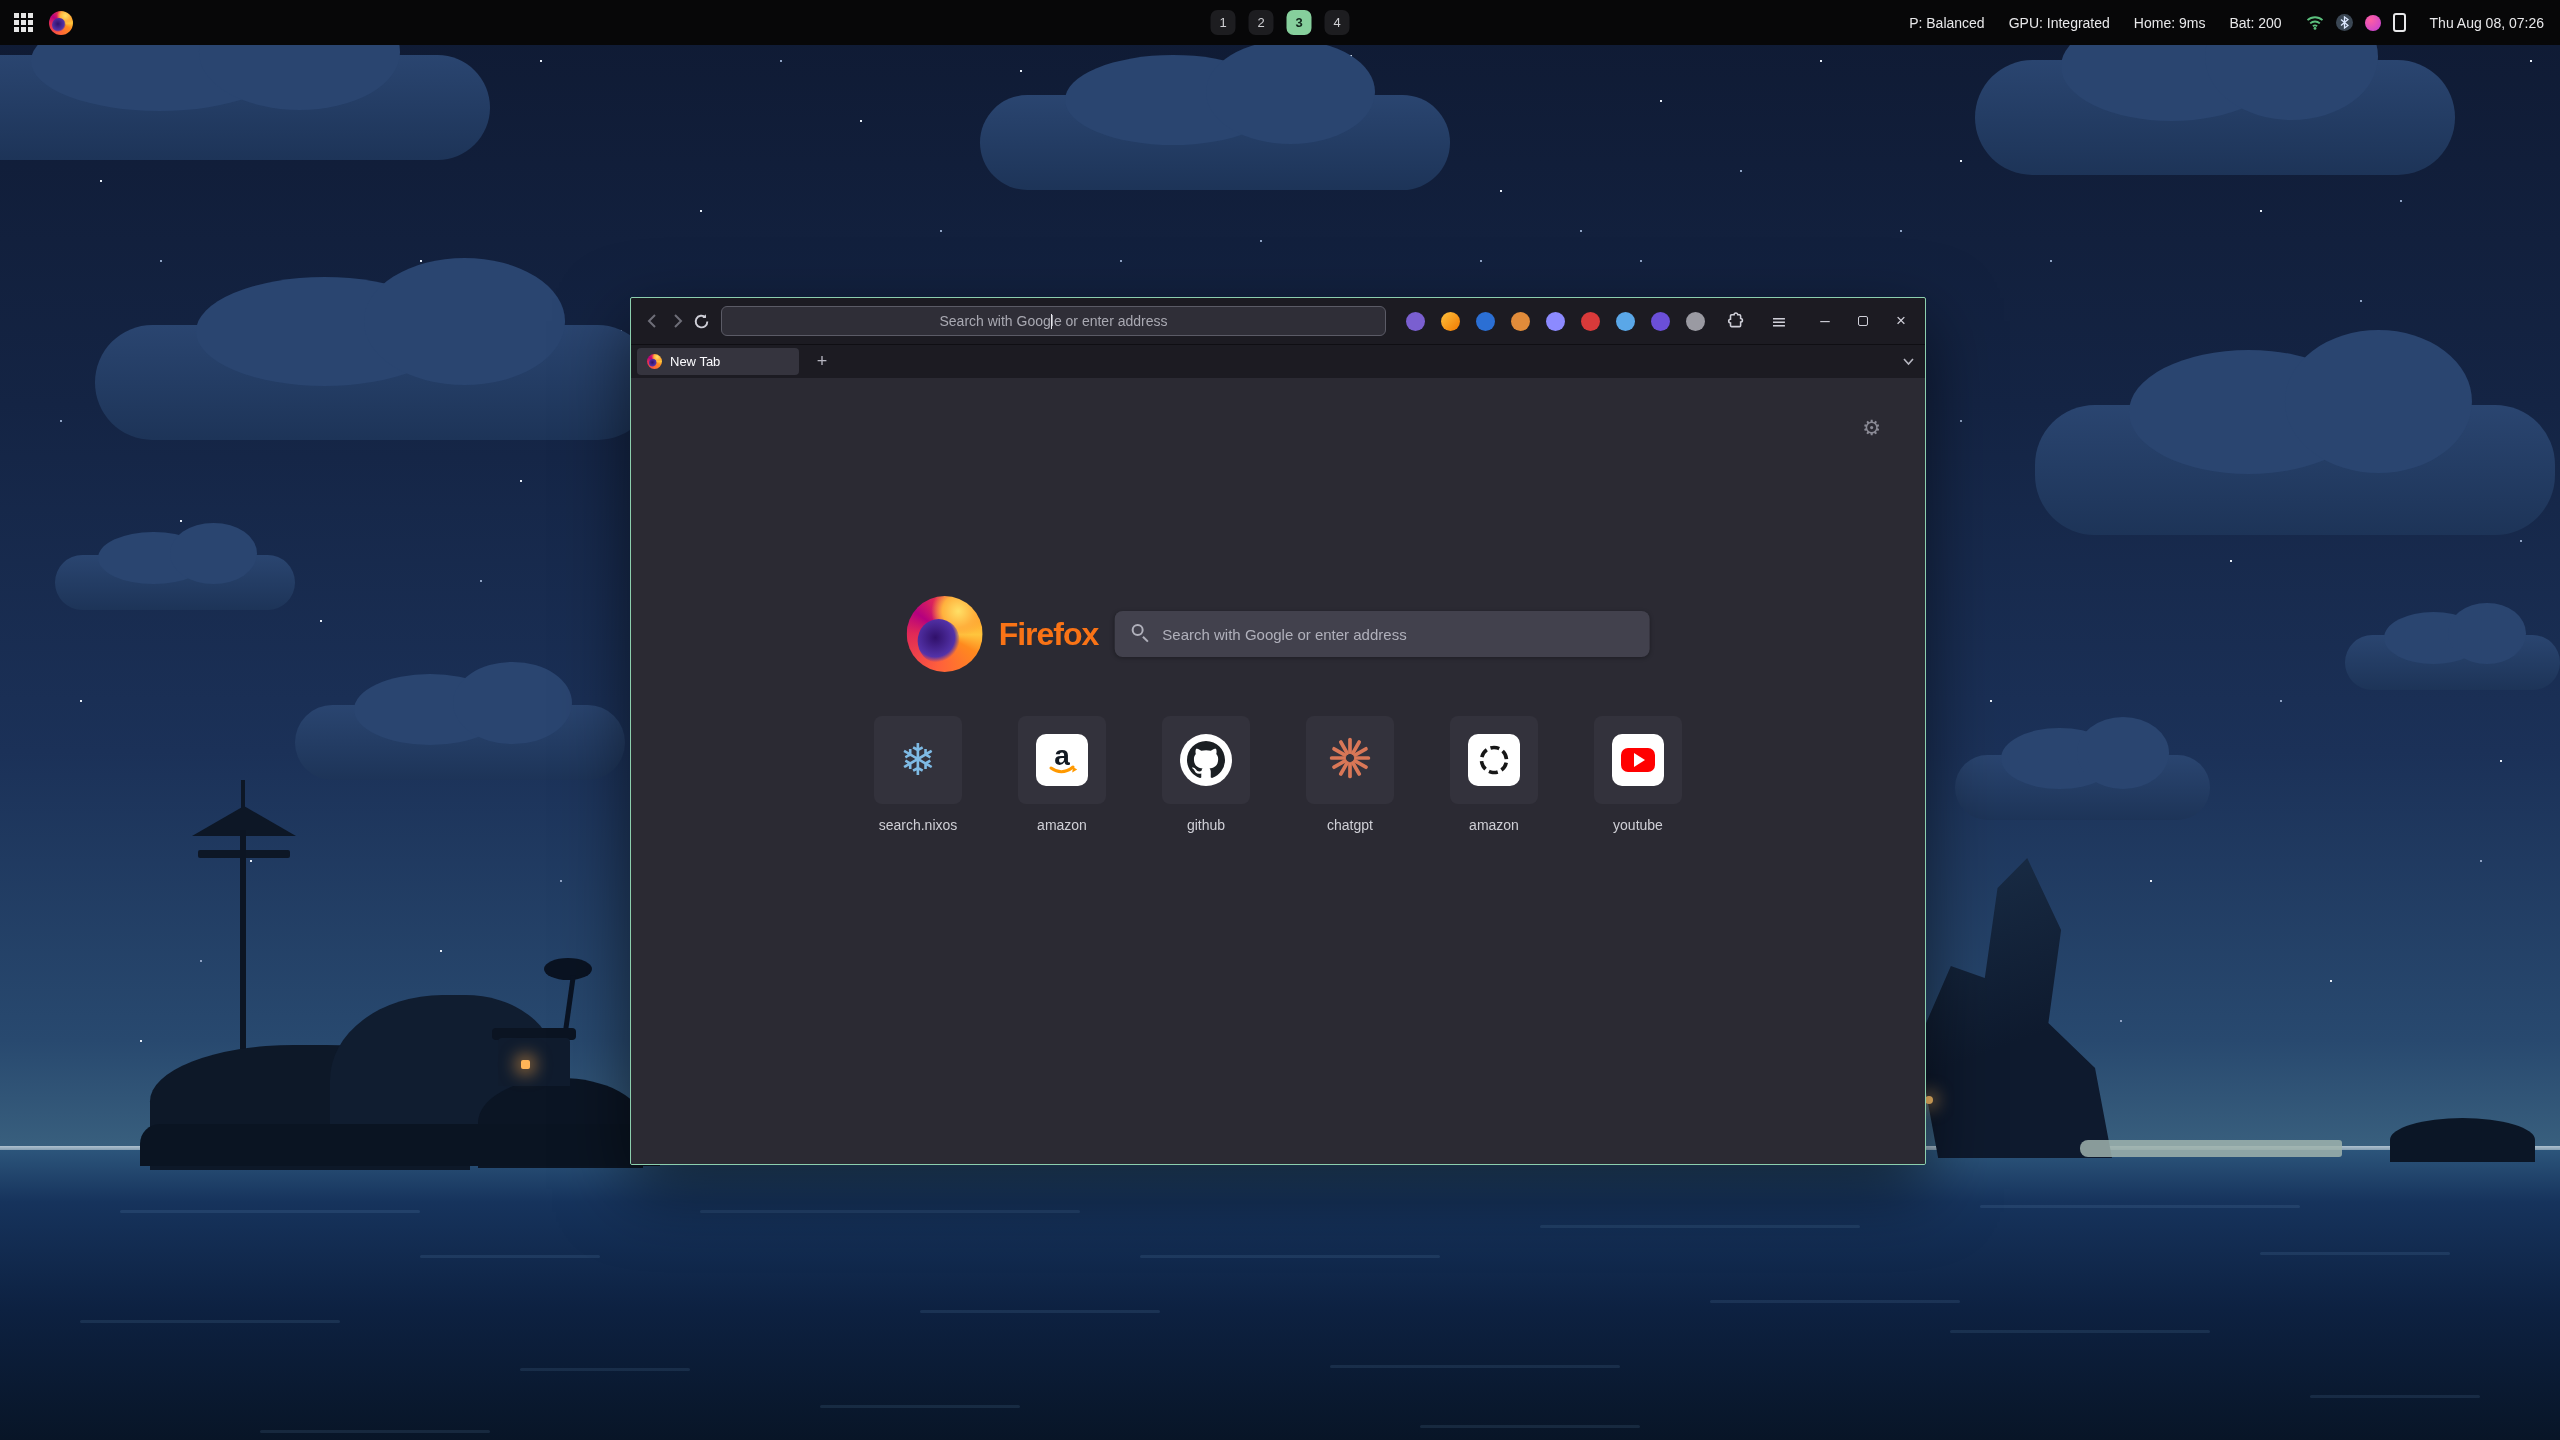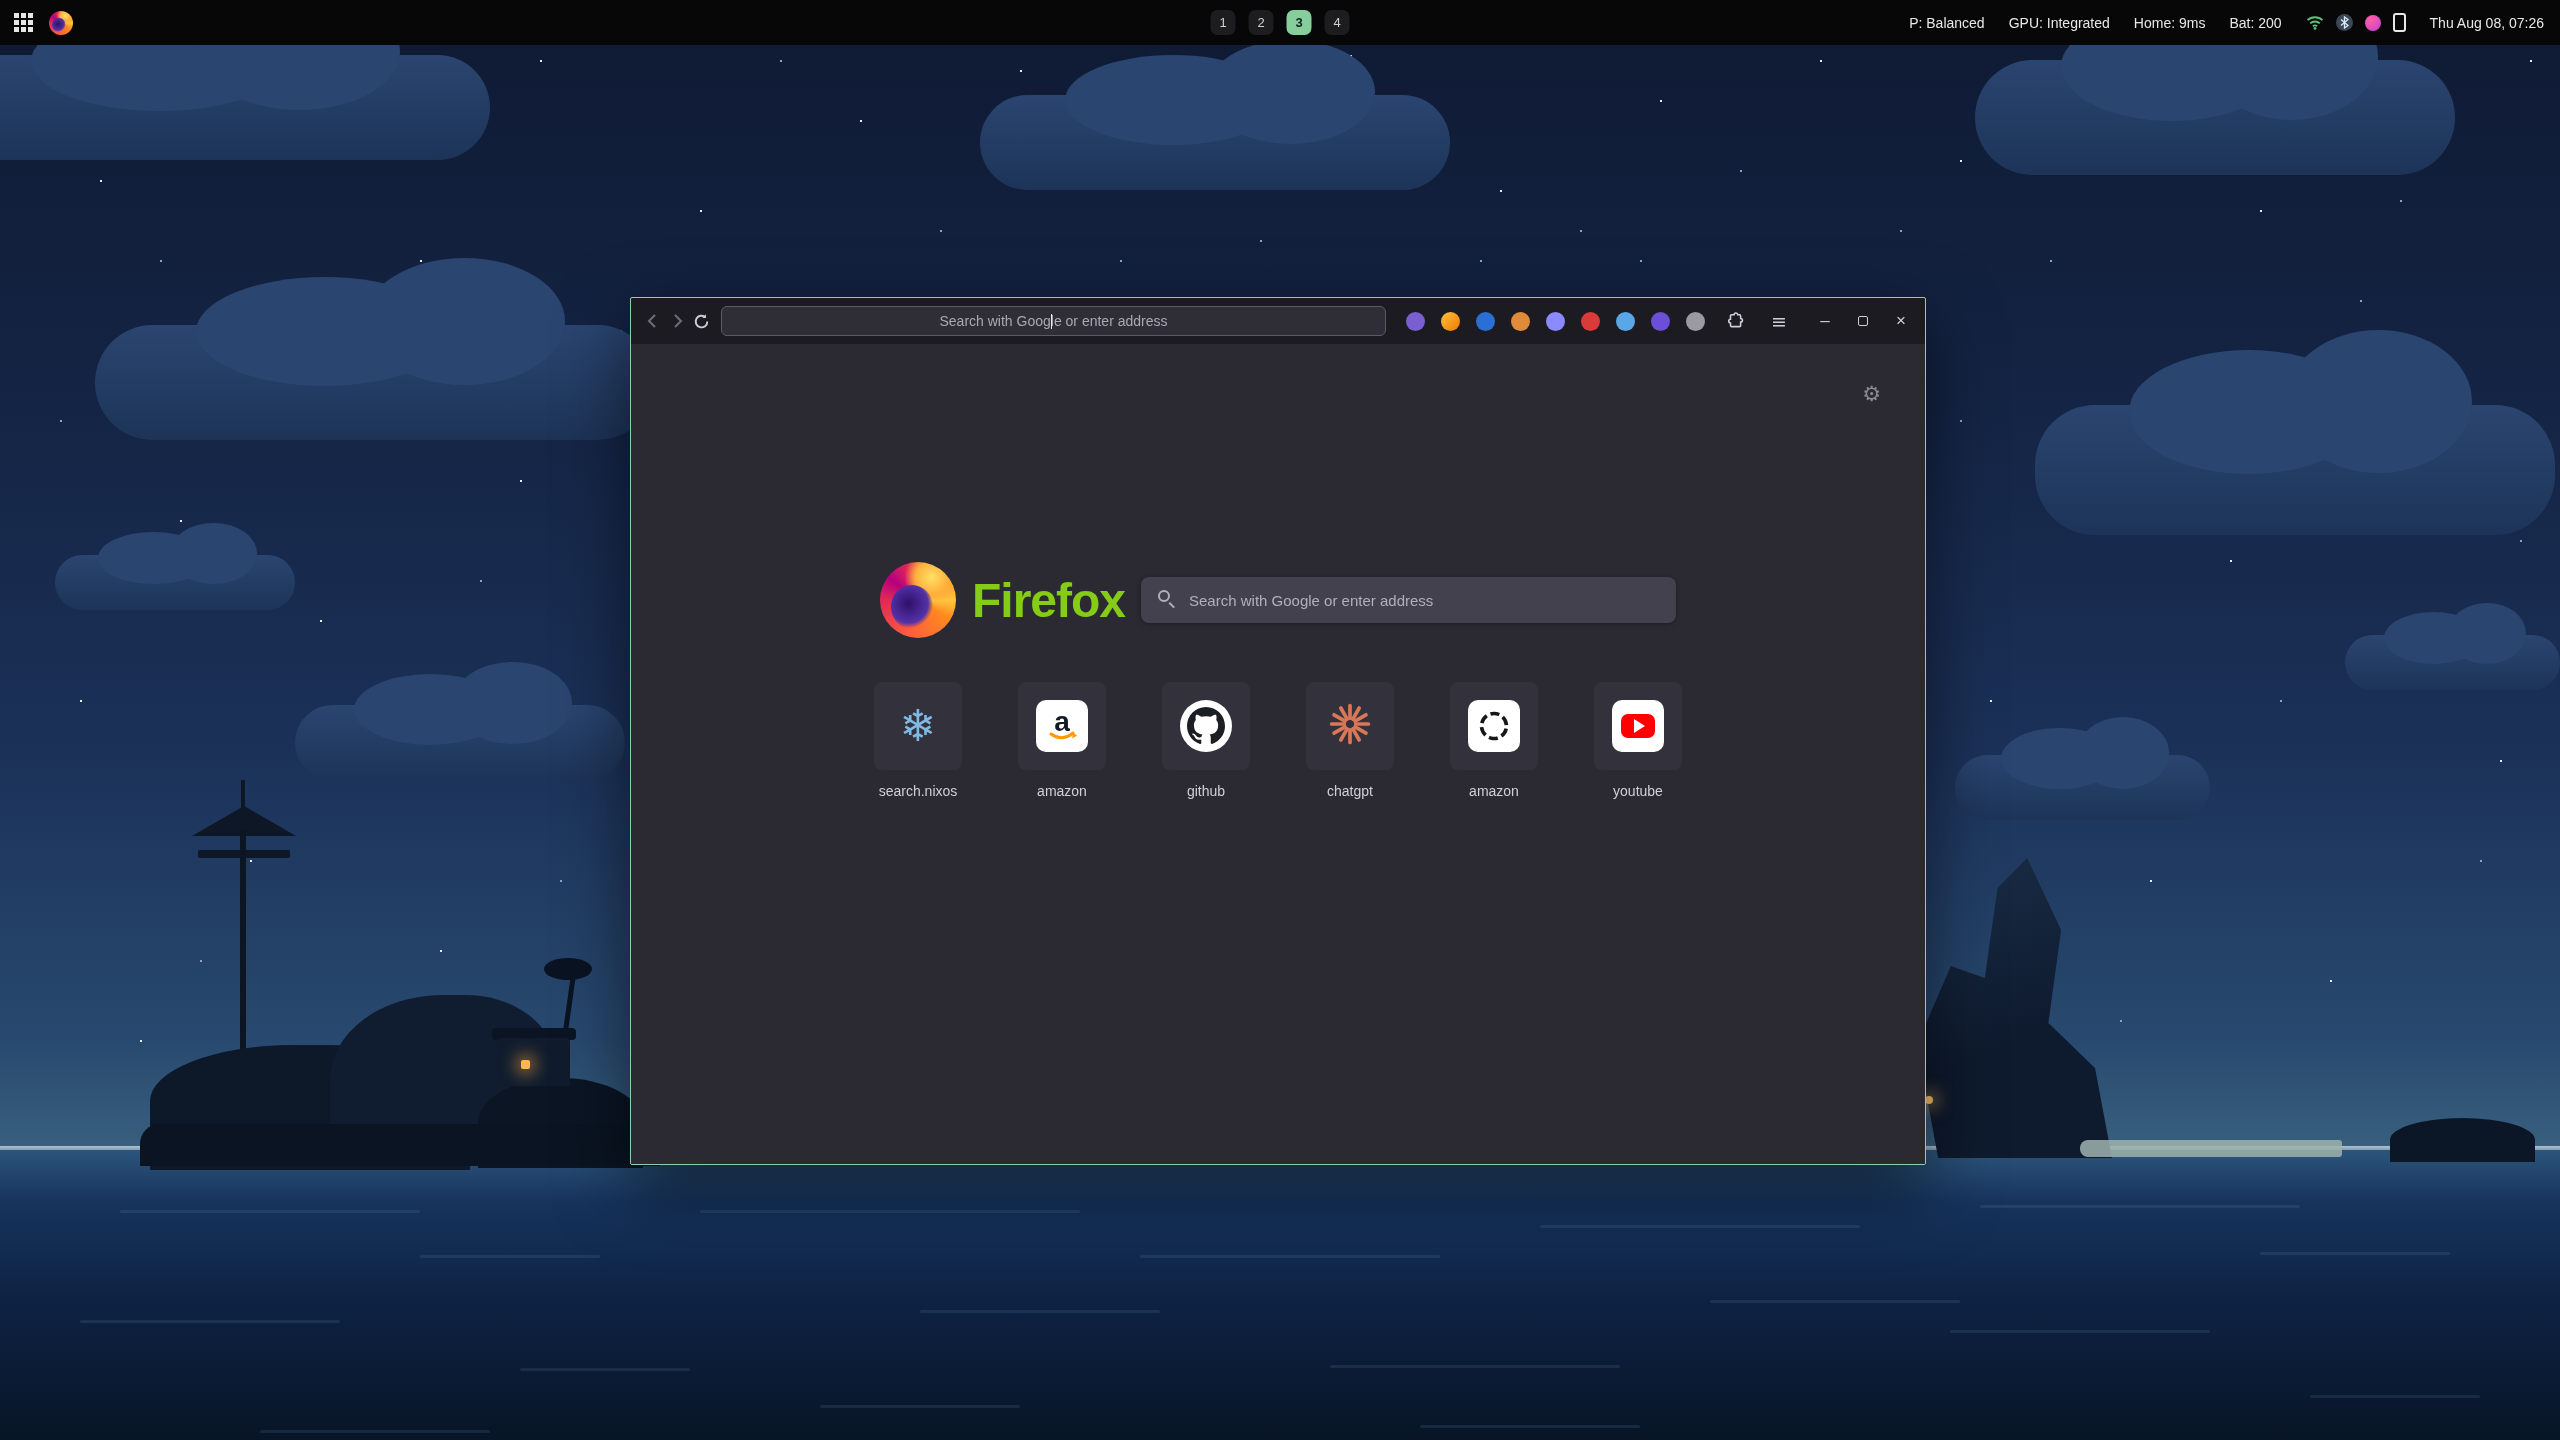--- a/index.html
+++ b/index.html
@@ -117,21 +117,21 @@
   .tab-label { color:#fbfbfe; font-size:13px; }
   .newtab-btn { margin-left:10px; color:#b6b6c0; font-size:18px; width:26px; height:26px;
                 display:flex; align-items:center; justify-content:center; border-radius:4px; cursor:pointer; }
   .tab-chevron { margin-left:auto; cursor:pointer; display:flex; align-items:center; }
 
   .content { flex:1; background:#2b2a33; position:relative; border-radius:0 0 2px 2px; }
   .gear { position:absolute; top:38px; right:44px; font-family:"DejaVu Sans",sans-serif;
           font-size:21px; color:#8a8a95; cursor:pointer; }
   .hero { position:absolute; top:218px; left:50%; transform:translateX(-50%);
           display:flex; align-items:center; gap:16px; }
-  .wordmark { font-size:48px; font-weight:bold; color:#84cc16; letter-spacing:-1px; }
+  .wordmark { font-size:32px; font-weight:bold; color:#f97316; letter-spacing:-1px; }
   .nt-search { position:relative; width:535px; height:46px; background:#42414d; border-radius:8px;
                box-shadow:0 1px 4px rgba(0,0,0,.3); }
   .nt-search input { width:100%; height:100%; background:transparent; border:none; outline:none;
                      padding-left:48px; color:#fbfbfe; font-size:15px; font-family:"Liberation Sans",sans-serif; }
   .nt-search input::placeholder { color:#b0b0bb; }
   .mag { position:absolute; left:17px; top:13px; width:12px; height:12px; border:2px solid #b0b0bb;
          border-radius:50%; }
   .mag::after { content:""; position:absolute; left:10px; top:10px; width:7px; height:2px;
                 background:#b0b0bb; transform:rotate(45deg); transform-origin:0 0; }
   .shortcuts { position:absolute; top:338px; left:50%; transform:translateX(-50%);
@@ -289,20 +289,32 @@
       </div>
       <div class="ctl-row">
         <span class="winctl">–</span>
         <span class="winctl">
             <span class="max-box"></span>
           </span>
         <span class="winctl">×</span>
       </div>
     </div>
 
+    <div class="tabbar">
+      <div class="tab">
+        <span class="fxlogo fx15"></span>
+        <span class="tab-label">New Tab</span>
+      </div>
+      <span class="newtab-btn">+</span>
+      <span class="tab-chevron">
+        <svg width="13" height="9" viewBox="0 0 13 9">
+            <path d="M2 2 L6.5 7 L11 2" fill="none" stroke="#b6b6c0" stroke-width="1.6"></path>
+          </svg>
+      </span>
+    </div>
 
     <div class="content">
       <span class="gear">⚙</span>
 
       <div class="hero">
         <span class="fxlogo fx76"></span>
         <span class="wordmark">Firefox</span>
         <div class="nt-search">
           <span class="mag"></span>
           <input type="text" placeholder="Search with Google or enter address" style="">

